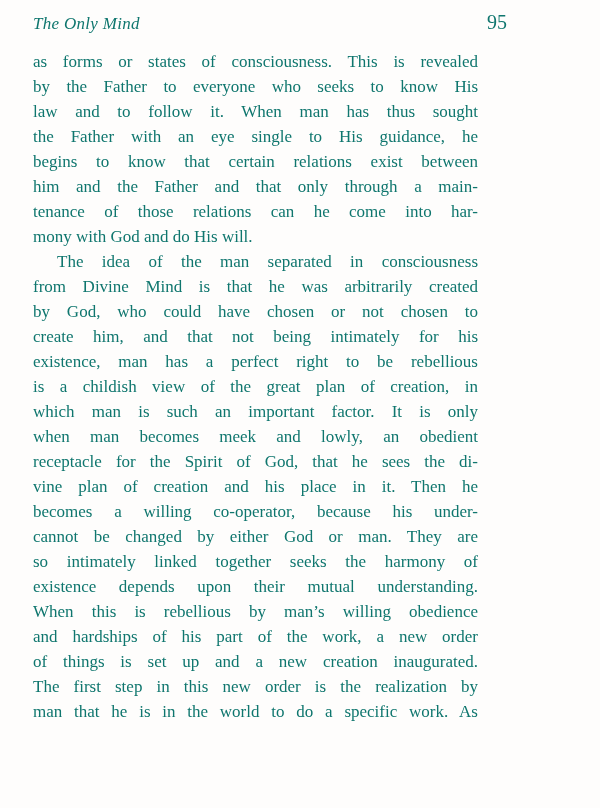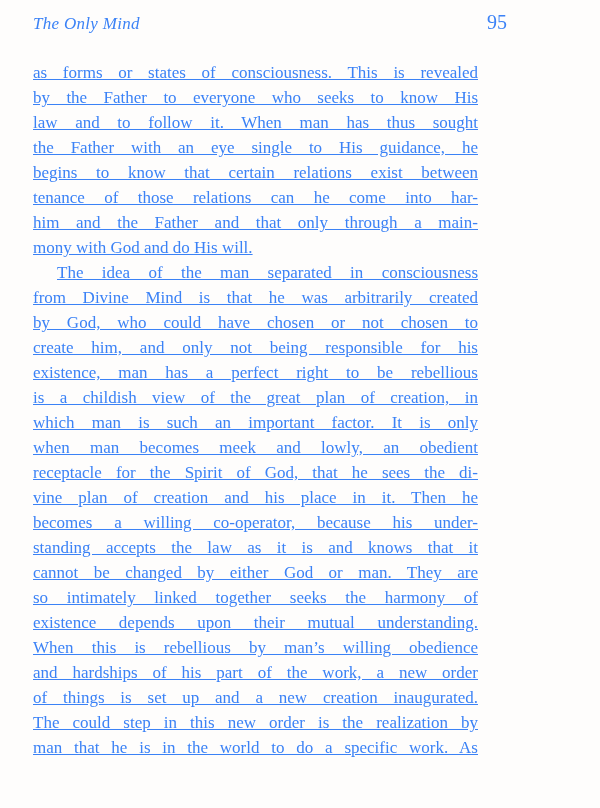--- a/index.html
+++ b/index.html
@@ -5,21 +5,21 @@
   html, body {
     margin: 0;
     padding: 0;
     background: #ffffff;
   }
   .page {
     position: relative;
     width: 600px;
     height: 808px;
     background: #fefdfc;
-    color: #3b82f6;
+    color: #0f766e;
     font-family: "Liberation Serif", "DejaVu Serif", serif;
     box-sizing: border-box;
     padding: 10px 0 0 33px;
     overflow: hidden;
   }
   .header {
     width: 474px;
     display: flex;
     justify-content: space-between;
     align-items: baseline;
@@ -28,24 +28,23 @@
   .running-title {
     font-style: italic;
     font-size: 17px;
     letter-spacing: 0.3px;
   }
   .page-number {
     font-size: 20px;
     font-style: normal;
   }
   .body-text {
-    margin-top: 24px;
+    margin-top: 13px;
     width: 445px;
     font-size: 17px;
-    text-decoration: underline;
   }
   .line {
     height: 25px;
     line-height: 25px;
     text-align: justify;
     text-align-last: justify;
     white-space: normal;
     overflow: hidden;
   }
   .line.end {
@@ -66,42 +65,41 @@
   </div>
 
   <div class="body-text">
 
     <div class="paragraph">
       <div class="line">as forms or states of consciousness. This is revealed</div>
       <div class="line">by the Father to everyone who seeks to know His</div>
       <div class="line">law and to follow it. When man has thus sought</div>
       <div class="line">the Father with an eye single to His guidance, he</div>
       <div class="line">begins to know that certain relations exist between</div>
+      <div class="line">him and the Father and that only through a main-</div>
       <div class="line">tenance of those relations can he come into har-</div>
-      <div class="line">him and the Father and that only through a main-</div>
       <div class="line end">mony with God and do His will.</div>
     </div>
 
     <div class="paragraph">
       <div class="line indent">The idea of the man separated in consciousness</div>
       <div class="line">from Divine Mind is that he was arbitrarily created</div>
       <div class="line">by God, who could have chosen or not chosen to</div>
-      <div class="line">create him, and only not being responsible for his</div>
+      <div class="line">create him, and that not being intimately for his</div>
       <div class="line">existence, man has a perfect right to be rebellious</div>
       <div class="line">is a childish view of the great plan of creation, in</div>
       <div class="line">which man is such an important factor. It is only</div>
       <div class="line">when man becomes meek and lowly, an obedient</div>
       <div class="line">receptacle for the Spirit of God, that he sees the di-</div>
       <div class="line">vine plan of creation and his place in it. Then he</div>
       <div class="line">becomes a willing co-operator, because his under-</div>
-      <div class="line">standing accepts the law as it is and knows that it</div>
       <div class="line">cannot be changed by either God or man. They are</div>
       <div class="line">so intimately linked together seeks the harmony of</div>
       <div class="line">existence depends upon their mutual understanding.</div>
       <div class="line">When this is rebellious by man’s willing obedience</div>
       <div class="line">and hardships of his part of the work, a new order</div>
       <div class="line">of things is set up and a new creation inaugurated.</div>
-      <div class="line">The could step in this new order is the realization by</div>
+      <div class="line">The first step in this new order is the realization by</div>
       <div class="line">man that he is in the world to do a specific work. As</div>
     </div>
 
   </div>
 </div>
 
 </body></html>

